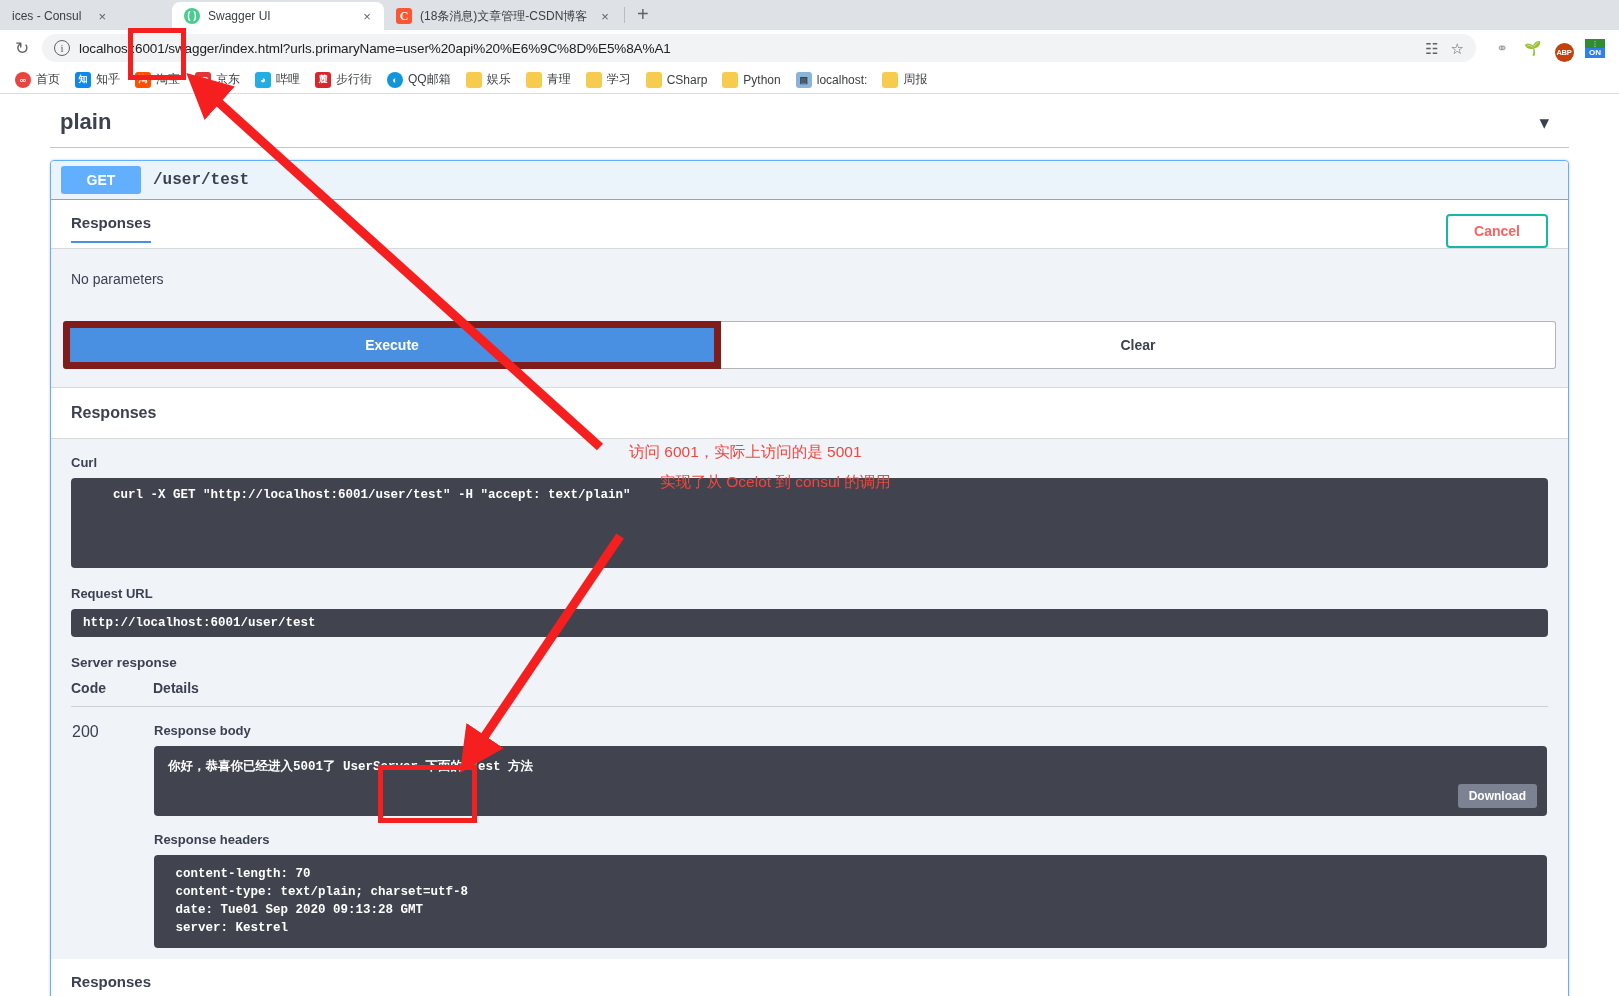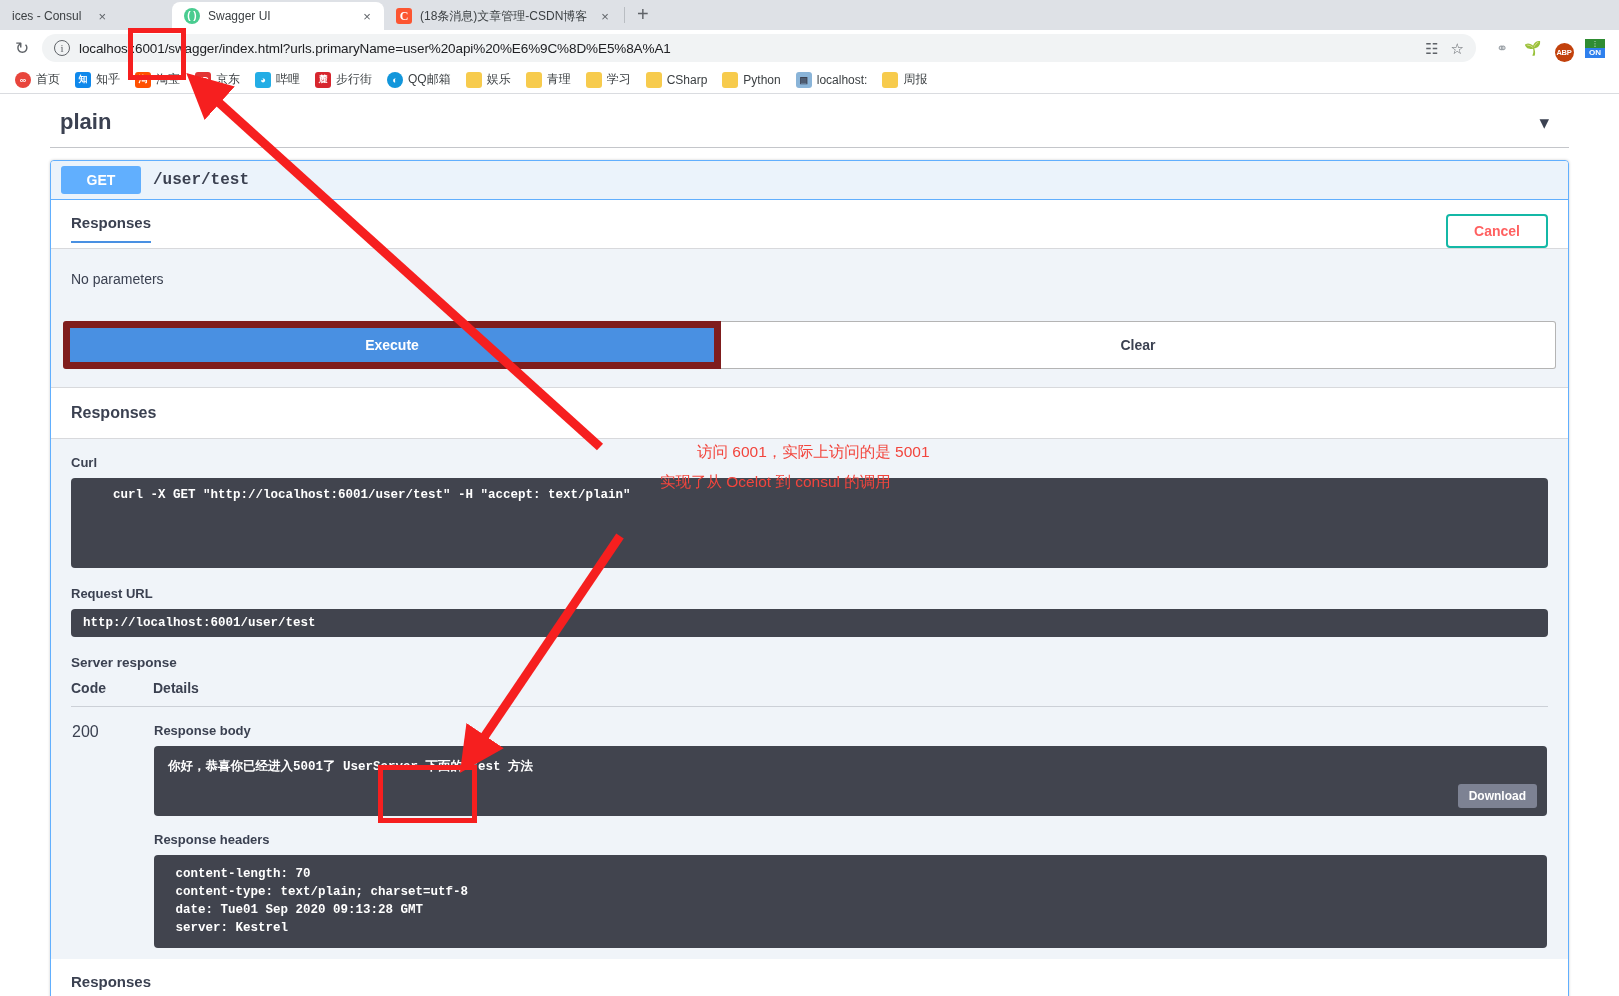--- a/index.html
+++ b/index.html
@@ -482,15 +482,15 @@
         <path d="M0,0 L5,2.5 L0,5 z" fill="#f61f1f"></path>
       </marker>
     </defs>
     <line x1="600" y1="447" x2="205" y2="90" stroke="#f61f1f" stroke-width="9" marker-end="url(#ah)"></line>
     <line x1="620" y1="536" x2="474" y2="752" stroke="#f61f1f" stroke-width="9" marker-end="url(#ah)"></line>
   </svg>
 
   <div class="anno-rect" style="left:128px; top:28px; width:58px; height:52px;"></div>
   <div class="anno-rect" style="left:378px; top:765px; width:99px; height:58px;"></div>
 
-  <div class="anno-text" style="left:697px; top:441px;">访问 6001，实际上访问的是 5001</div>
+  <div class="anno-text" style="left:629px; top:441px;">访问 6001，实际上访问的是 5001</div>
   <div class="anno-text" style="left:660px; top:463px;margin-top:8px;">实现了从 Ocelot 到 consul 的调用</div>
 </div>
 
 </body></html>

